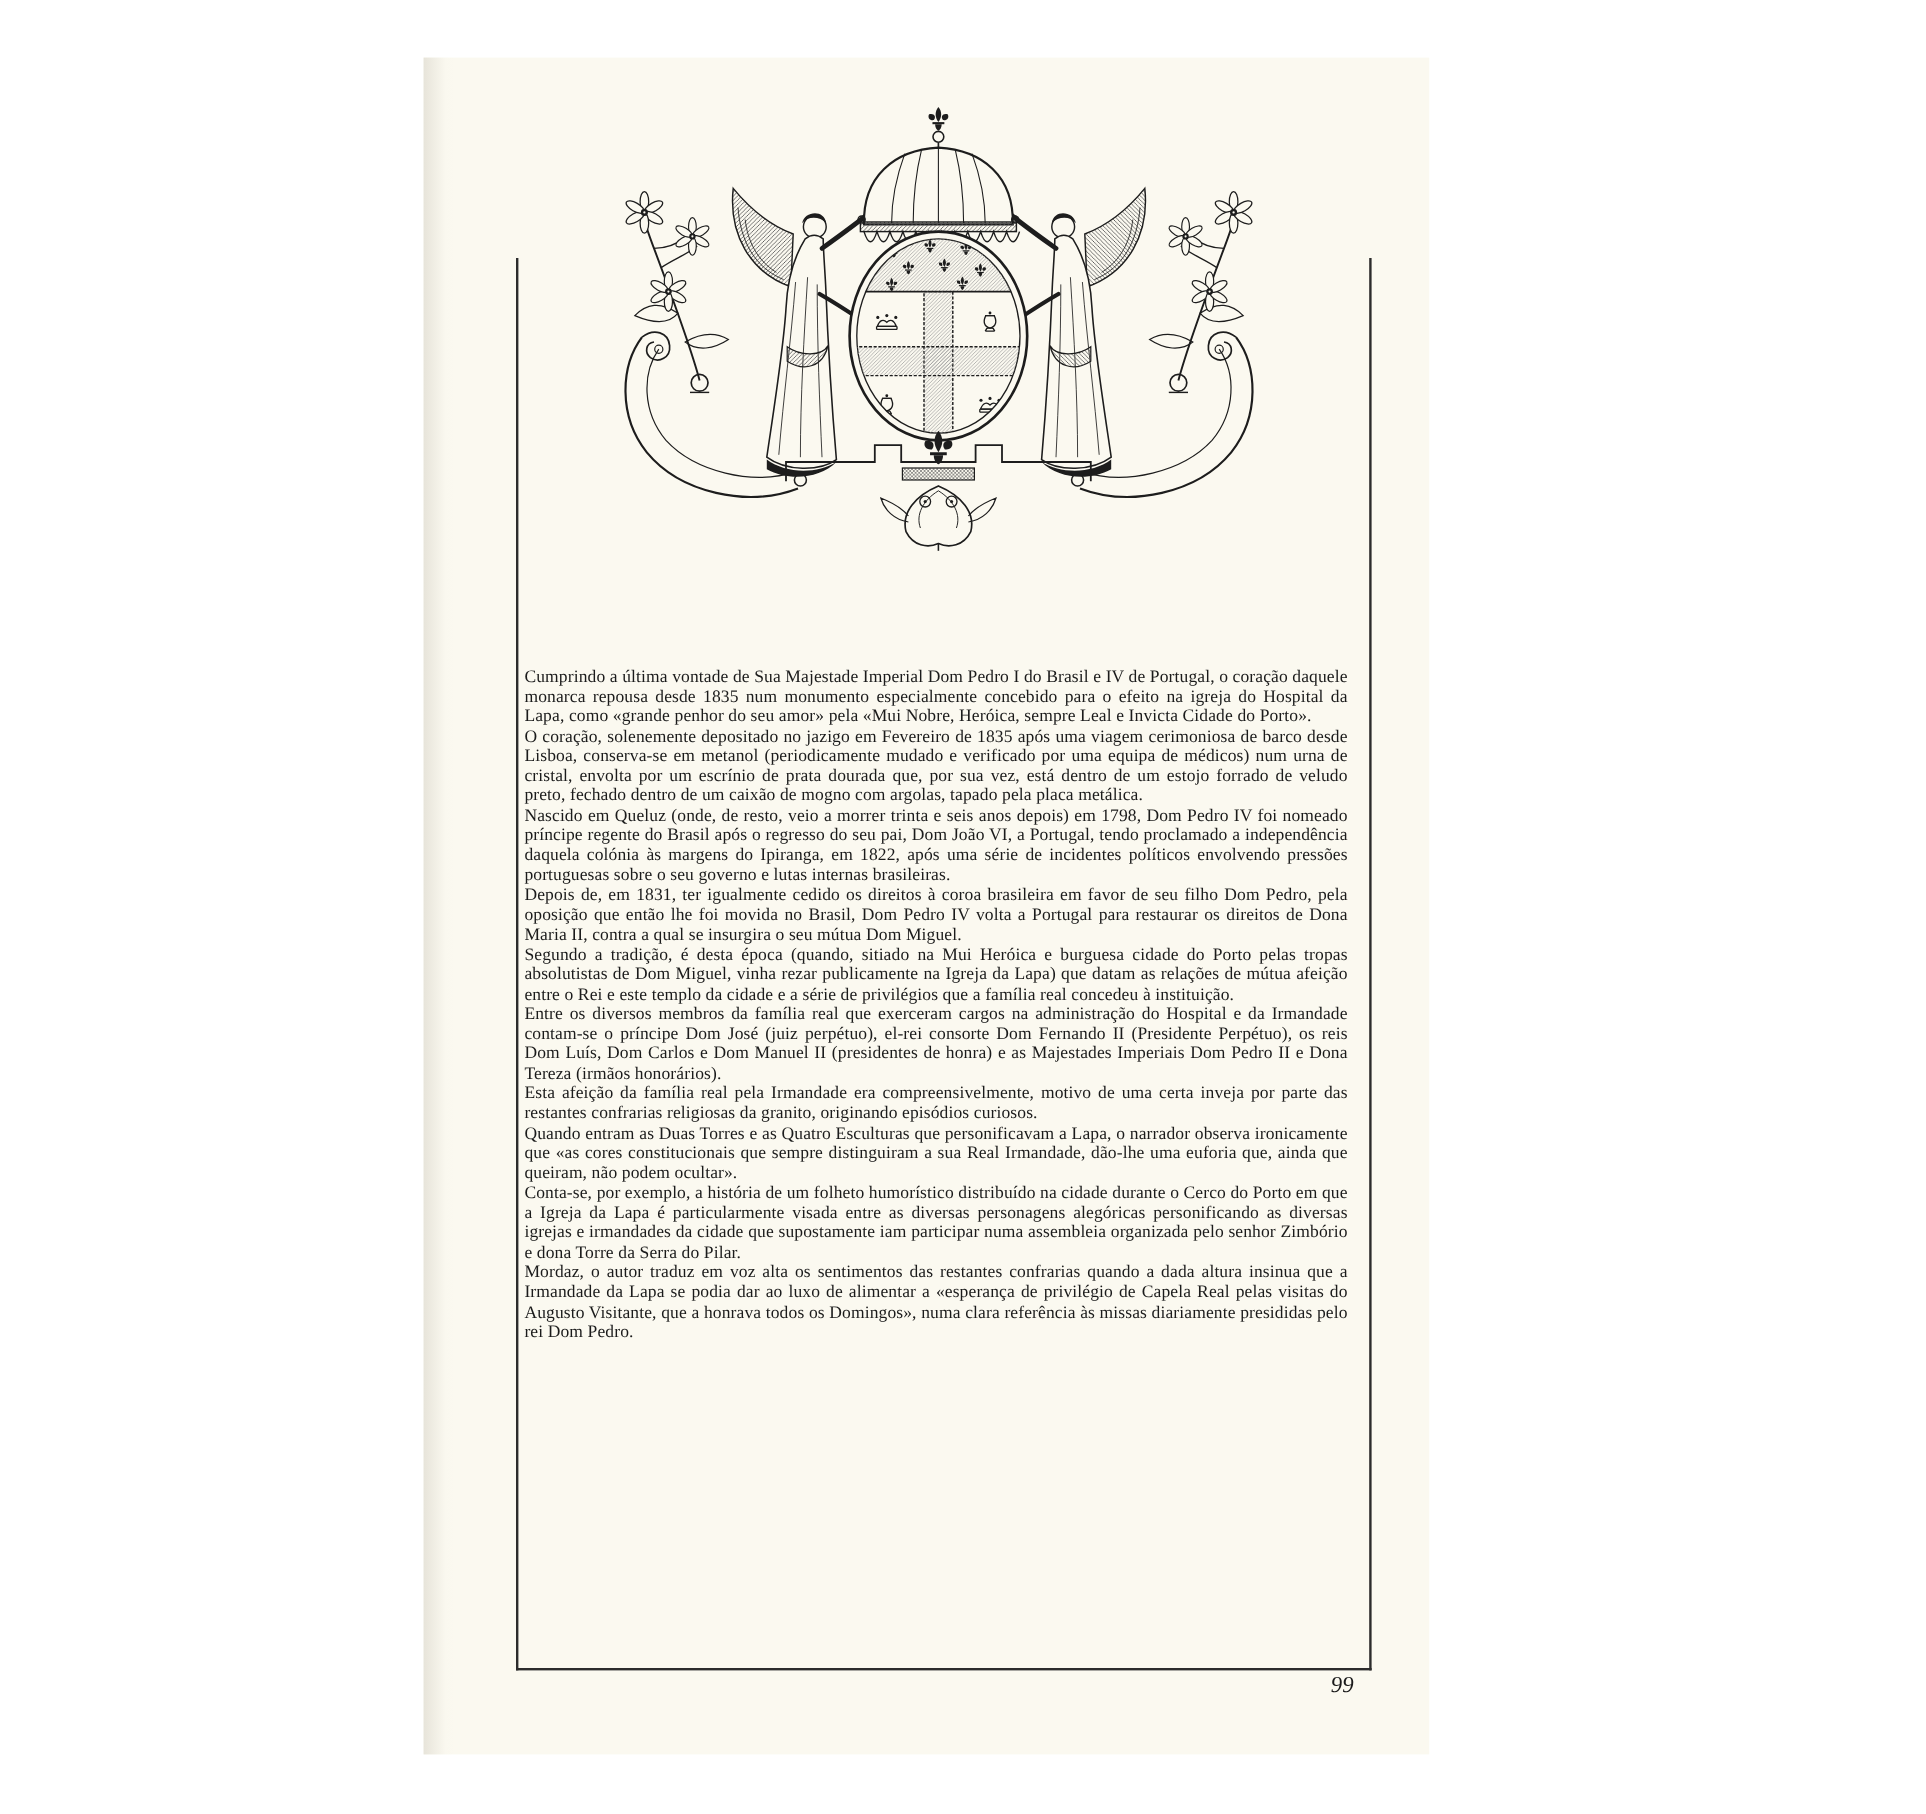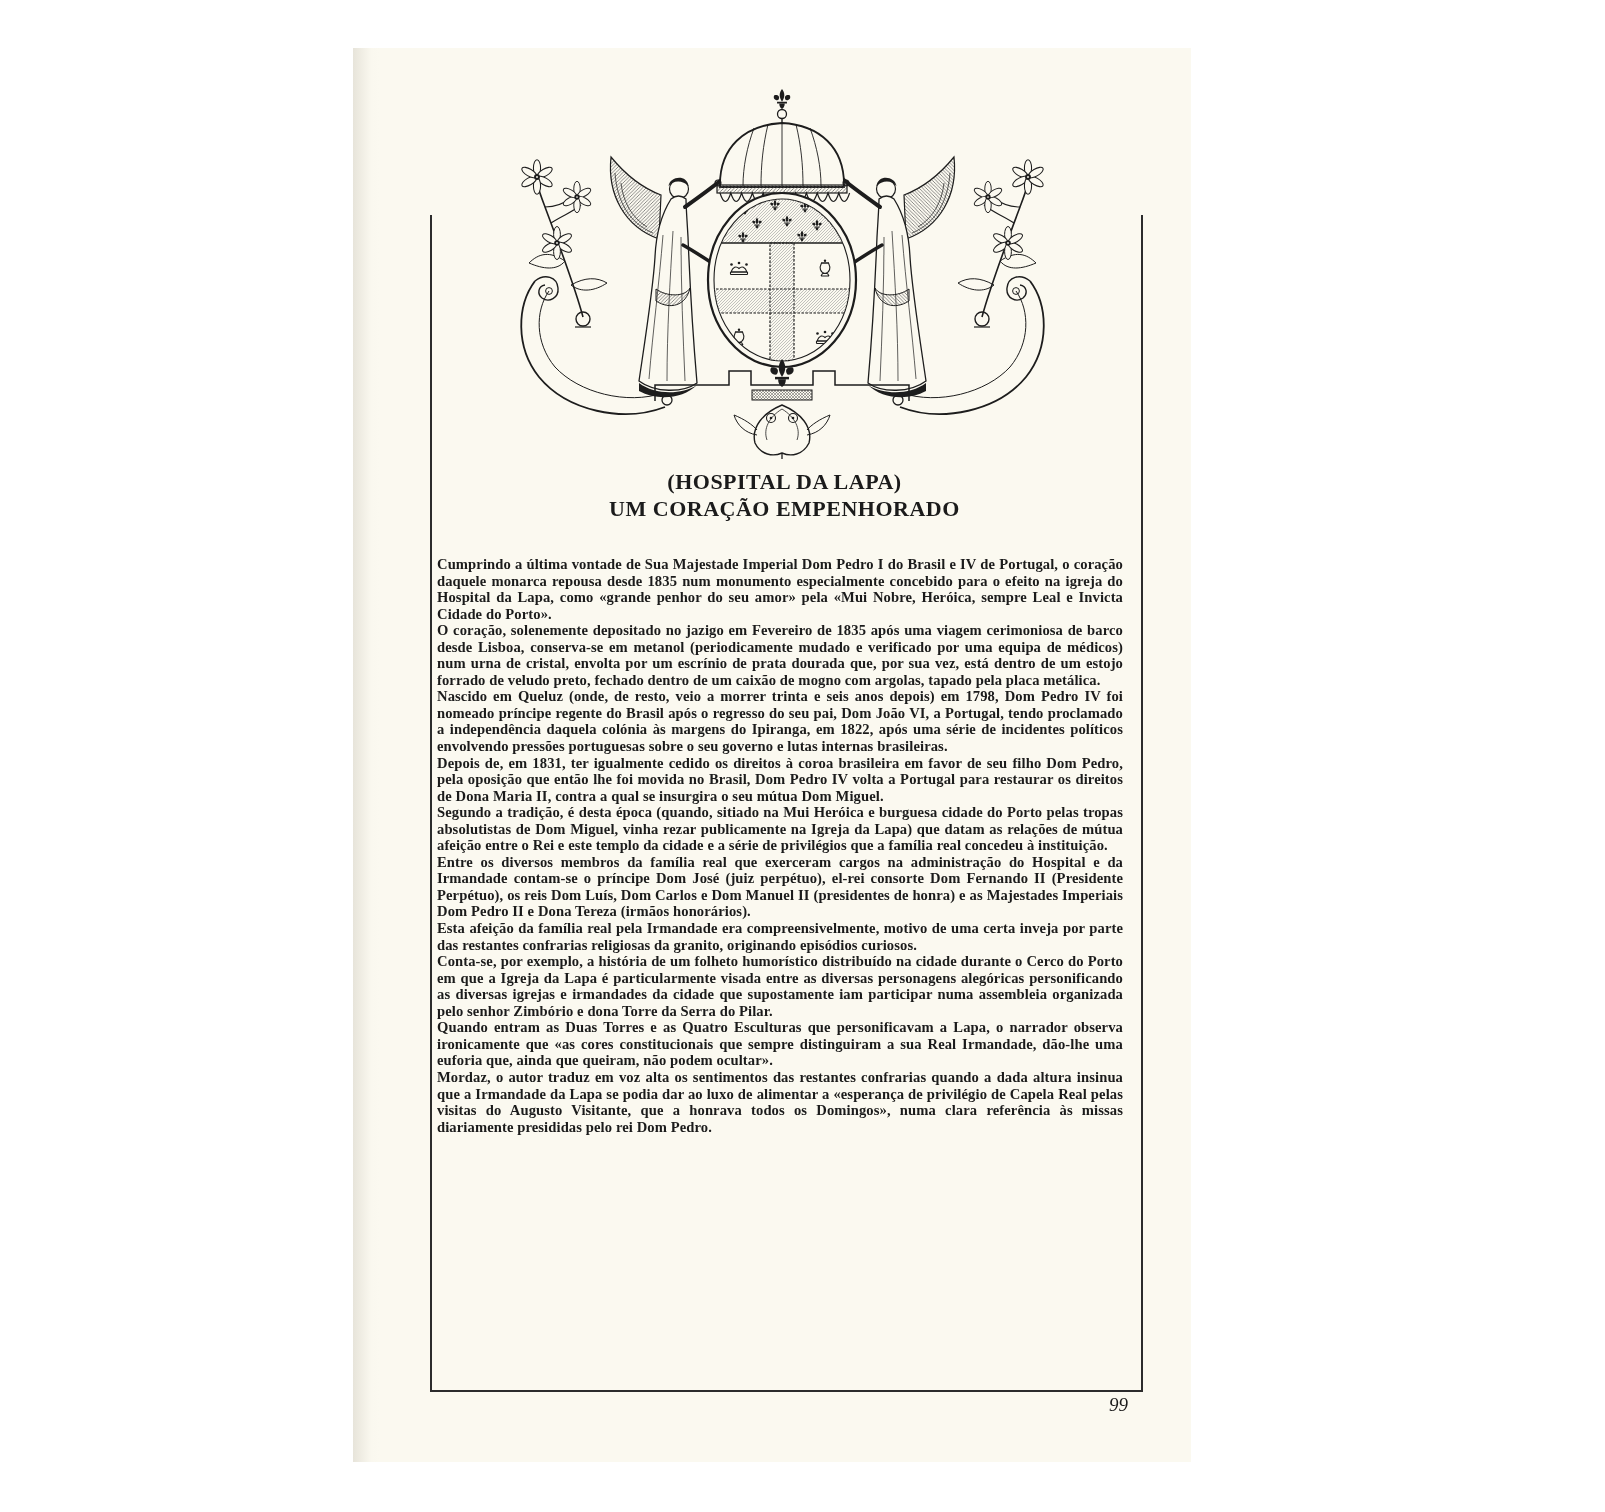--- a/index.html
+++ b/index.html
@@ -23,21 +23,21 @@
   }
   .crest{
     position:absolute;left:152px;top:37px;width:555px;height:375px;
   }
   .title-block{
     position:absolute;left:77px;top:420px;width:709px;
     text-align:center;font-weight:700;font-size:22px;line-height:27px;letter-spacing:0.5px;
   }
   .body-text{
     position:absolute;left:84px;top:508px;width:686px;
-    font-weight:700;font-size:14.6px;line-height:16.55px;
+    font-weight:400;font-size:14.6px;line-height:16.55px;
     text-align:justify;letter-spacing:0.1px;
   }
   .body-text p{margin:0;}
   .page-number{
     position:absolute;left:710px;top:1346px;width:65px;
     text-align:right;font-style:italic;font-weight:400;font-size:19px;
   }
   svg .ln{stroke:#1d1d1d;fill:none;}
 </style>
 </head>
@@ -213,32 +213,28 @@
         <circle class="ln" cx="266" cy="333" r="4.5" stroke-width="1.1"></circle>
         <circle cx="266" cy="333" r="1.3" fill="currentColor"></circle>
         <circle class="ln" cx="288" cy="333" r="4.5" stroke-width="1.1"></circle>
         <circle cx="288" cy="333" r="1.3" fill="currentColor"></circle>
         <path class="ln" d="M252,350 C240,348 232,340 229,330 C239,334 248,340 252,345 M302,350 C314,348 322,340 325,330 C315,334 306,340 302,345" stroke-width="1"></path>
         <path class="ln" d="M277,368 L277,374" stroke-width="1.3"></path>
       </g>
     </svg>
   </div>
 
-  <div class="title-block">
-    <div>(HOSPITAL DA LAPA)</div>
-    <div>UM CORAÇÃO EMPENHORADO</div>
-  </div>
 
   <div class="body-text">
     <p>Cumprindo a última vontade de Sua Majestade Imperial Dom Pedro I do Brasil e IV de Portugal, o coração daquele monarca repousa desde 1835 num monumento especialmente concebido para o efeito na igreja do Hospital da Lapa, como «grande penhor do seu amor» pela «Mui Nobre, Heróica, sempre Leal e Invicta Cidade do Porto».</p>
     <p>O coração, solenemente depositado no jazigo em Fevereiro de 1835 após uma viagem cerimoniosa de barco desde Lisboa, conserva-se em metanol (periodicamente mudado e verificado por uma equipa de médicos) num urna de cristal, envolta por um escrínio de prata dourada que, por sua vez, está dentro de um estojo forrado de veludo preto, fechado dentro de um caixão de mogno com argolas, tapado pela placa metálica.</p>
     <p>Nascido em Queluz (onde, de resto, veio a morrer trinta e seis anos depois) em 1798, Dom Pedro IV foi nomeado príncipe regente do Brasil após o regresso do seu pai, Dom João VI, a Portugal, tendo proclamado a independência daquela colónia às margens do Ipiranga, em 1822, após uma série de incidentes políticos envolvendo pressões portuguesas sobre o seu governo e lutas internas brasileiras.</p>
     <p>Depois de, em 1831, ter igualmente cedido os direitos à coroa brasileira em favor de seu filho Dom Pedro, pela oposição que então lhe foi movida no Brasil, Dom Pedro IV volta a Portugal para restaurar os direitos de Dona Maria II, contra a qual se insurgira o seu mútua Dom Miguel.</p>
     <p>Segundo a tradição, é desta época (quando, sitiado na Mui Heróica e burguesa cidade do Porto pelas tropas absolutistas de Dom Miguel, vinha rezar publicamente na Igreja da Lapa) que datam as relações de mútua afeição entre o Rei e este templo da cidade e a série de privilégios que a família real concedeu à instituição.</p>
     <p>Entre os diversos membros da família real que exerceram cargos na administração do Hospital e da Irmandade contam-se o príncipe Dom José (juiz perpétuo), el-rei consorte Dom Fernando II (Presidente Perpétuo), os reis Dom Luís, Dom Carlos e Dom Manuel II (presidentes de honra) e as Majestades Imperiais Dom Pedro II e Dona Tereza (irmãos honorários).</p>
     <p>Esta afeição da família real pela Irmandade era compreensivelmente, motivo de uma certa inveja por parte das restantes confrarias religiosas da granito, originando episódios curiosos.</p>
+    <p>Quando entram as Duas Torres e as Quatro Esculturas que personificavam a Lapa, o narrador observa ironicamente que «as cores constitucionais que sempre distinguiram a sua Real Irmandade, dão-lhe uma euforia que, ainda que queiram, não podem ocultar».</p>
     <p>Conta-se, por exemplo, a história de um folheto humorístico distribuído na cidade durante o Cerco do Porto em que a Igreja da Lapa é particularmente visada entre as diversas personagens alegóricas personificando as diversas igrejas e irmandades da cidade que supostamente iam participar numa assembleia organizada pelo senhor Zimbório e dona Torre da Serra do Pilar.</p>
-    <p>Quando entram as Duas Torres e as Quatro Esculturas que personificavam a Lapa, o narrador observa ironicamente que «as cores constitucionais que sempre distinguiram a sua Real Irmandade, dão-lhe uma euforia que, ainda que queiram, não podem ocultar».</p>
     <p>Mordaz, o autor traduz em voz alta os sentimentos das restantes confrarias quando a dada altura insinua que a Irmandade da Lapa se podia dar ao luxo de alimentar a «esperança de privilégio de Capela Real pelas visitas do Augusto Visitante, que a honrava todos os Domingos», numa clara referência às missas diariamente presididas pelo rei Dom Pedro.</p>
   </div>
 
   <div class="page-number">99</div>
 </div>
 
 </body></html>

